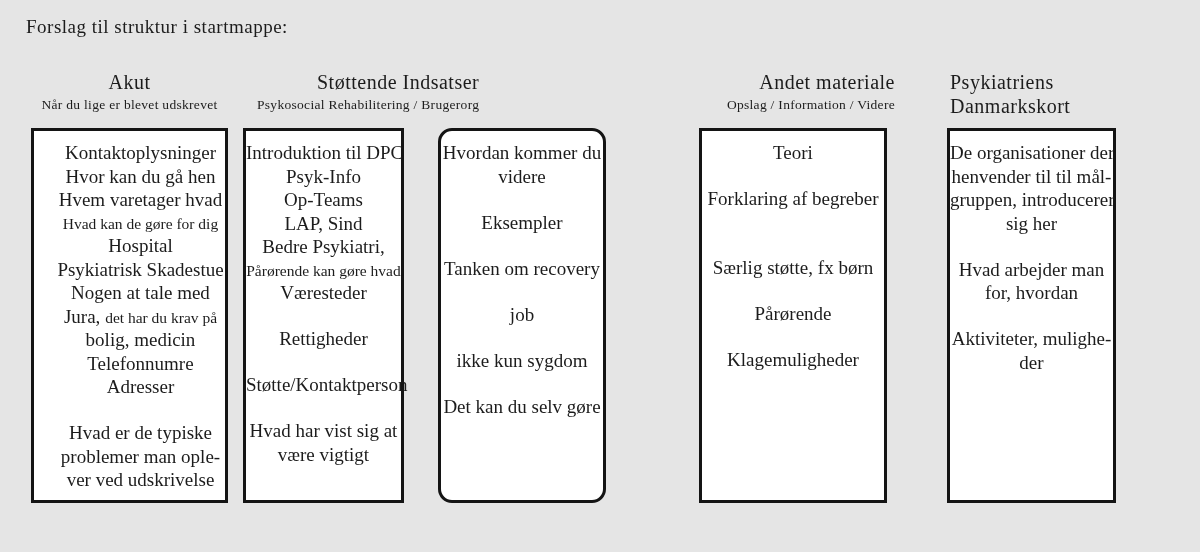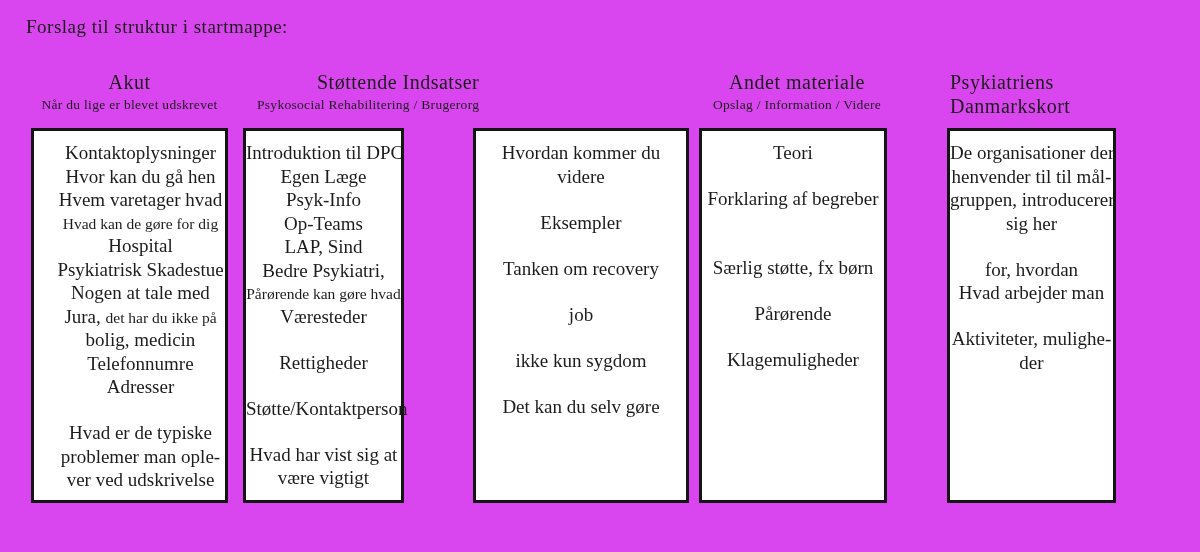--- a/index.html
+++ b/index.html
@@ -4,21 +4,21 @@
 <style>
   html, body {
     margin: 0;
     padding: 0;
     background: #ffffff;
   }
   #page {
     position: relative;
     width: 1200px;
     height: 552px;
-    background: #d946ef;
+    background: #e5e5e5;
     font-family: "Liberation Serif", "DejaVu Serif", serif;
     color: #1c1c1c;
     overflow: hidden;
   }
   .page-title {
     position: absolute;
     left: 26px;
     top: 16px;
     font-size: 19px;
     letter-spacing: 0.5px;
@@ -71,67 +71,66 @@
   <div class="col-header center" style="left:31px; width:197px;">
     <div class="hdr">Akut</div>
     <div class="sub">Når du lige er blevet udskrevet</div>
   </div>
 
   <div class="col-header left" style="left:257px;text-align:right;">
     <div class="hdr">Støttende Indsatser</div>
     <div class="sub">Psykosocial Rehabilitering / Brugerorg</div>
   </div>
 
-  <div class="col-header center" style="left:699px; width:196px;">
+  <div class="col-header center" style="left:699px; width:196px;text-align:right;">
     <div class="hdr">Andet materiale</div>
     <div class="sub">Opslag / Information / Videre</div>
   </div>
 
   <div class="col-header left" style="left:950px;">
     <div class="hdr">Psykiatriens</div>
     <div class="hdr">Danmarkskort</div>
   </div>
 
   <div class="box" style="left:31px;  width:197px;padding-left:22px;">
       <div class="line"><span class="normal">Kontaktoplysninger</span></div>
       <div class="line"><span class="normal">Hvor kan du gå hen</span></div>
       <div class="line"><span class="normal">Hvem varetager hvad</span></div>
       <div class="line"><span class="small">Hvad kan de gøre for dig</span></div>
       <div class="line"><span class="normal">Hospital</span></div>
       <div class="line"><span class="normal">Psykiatrisk Skadestue</span></div>
       <div class="line"><span class="normal">Nogen at tale med</span></div>
-      <div class="line"><span class="normal">Jura, </span><span class="small">det har du ikke på</span></div>
+      <div class="line"><span class="normal">Jura, </span><span class="small">det har du krav på</span></div>
       <div class="line"><span class="normal">bolig, medicin</span></div>
       <div class="line"><span class="normal">Telefonnumre</span></div>
       <div class="line"><span class="normal">Adresser</span></div>
       <div class="line"></div>
       <div class="line"><span class="normal">Hvad er de typiske</span></div>
       <div class="line"><span class="normal">problemer man ople-</span></div>
       <div class="line"><span class="normal">ver ved udskrivelse</span></div>
     </div>
 
   <div class="box" style="left:243px; width:161px;">
       <div class="line"><span class="normal">Introduktion til DPC</span></div>
-      <div class="line"><span class="normal">Egen Læge</span></div>
       <div class="line"><span class="normal">Psyk-Info</span></div>
       <div class="line"><span class="normal">Op-Teams</span></div>
       <div class="line"><span class="normal">LAP, Sind</span></div>
       <div class="line"><span class="normal">Bedre Psykiatri,</span></div>
       <div class="line"><span class="small">Pårørende kan gøre hvad</span></div>
       <div class="line"><span class="normal">Væresteder</span></div>
       <div class="line"></div>
       <div class="line"><span class="normal">Rettigheder</span></div>
       <div class="line"></div>
       <div class="line"><span class="normal">Støtte/Kontaktperson</span></div>
       <div class="line"></div>
       <div class="line"><span class="normal">Hvad har vist sig at</span></div>
       <div class="line"><span class="normal">være vigtigt</span></div>
     </div>
 
-  <div class="box" style="left:473px; width:216px;">
+  <div class="box" style="left:438px; width:168px;border-radius:14px;">
       <div class="line"><span class="normal">Hvordan kommer du</span></div>
       <div class="line"><span class="normal">videre</span></div>
       <div class="line"></div>
       <div class="line"><span class="normal">Eksempler</span></div>
       <div class="line"></div>
       <div class="line"><span class="normal">Tanken om recovery</span></div>
       <div class="line"></div>
       <div class="line"><span class="normal">job</span></div>
       <div class="line"></div>
       <div class="line"><span class="normal">ikke kun sygdom</span></div>
@@ -151,20 +150,20 @@
       <div class="line"></div>
       <div class="line"><span class="normal">Klagemuligheder</span></div>
     </div>
 
   <div class="box" style="left:947px; width:169px;">
       <div class="line"><span class="normal">De organisationer der</span></div>
       <div class="line"><span class="normal">henvender til til mål-</span></div>
       <div class="line"><span class="normal">gruppen, introducerer</span></div>
       <div class="line"><span class="normal">sig her</span></div>
       <div class="line"></div>
+      <div class="line"><span class="normal">Hvad arbejder man</span></div>
       <div class="line"><span class="normal">for, hvordan</span></div>
-      <div class="line"><span class="normal">Hvad arbejder man</span></div>
       <div class="line"></div>
       <div class="line"><span class="normal">Aktiviteter, mulighe-</span></div>
       <div class="line"><span class="normal">der</span></div>
     </div>
 
 </div>
 
 </body></html>

